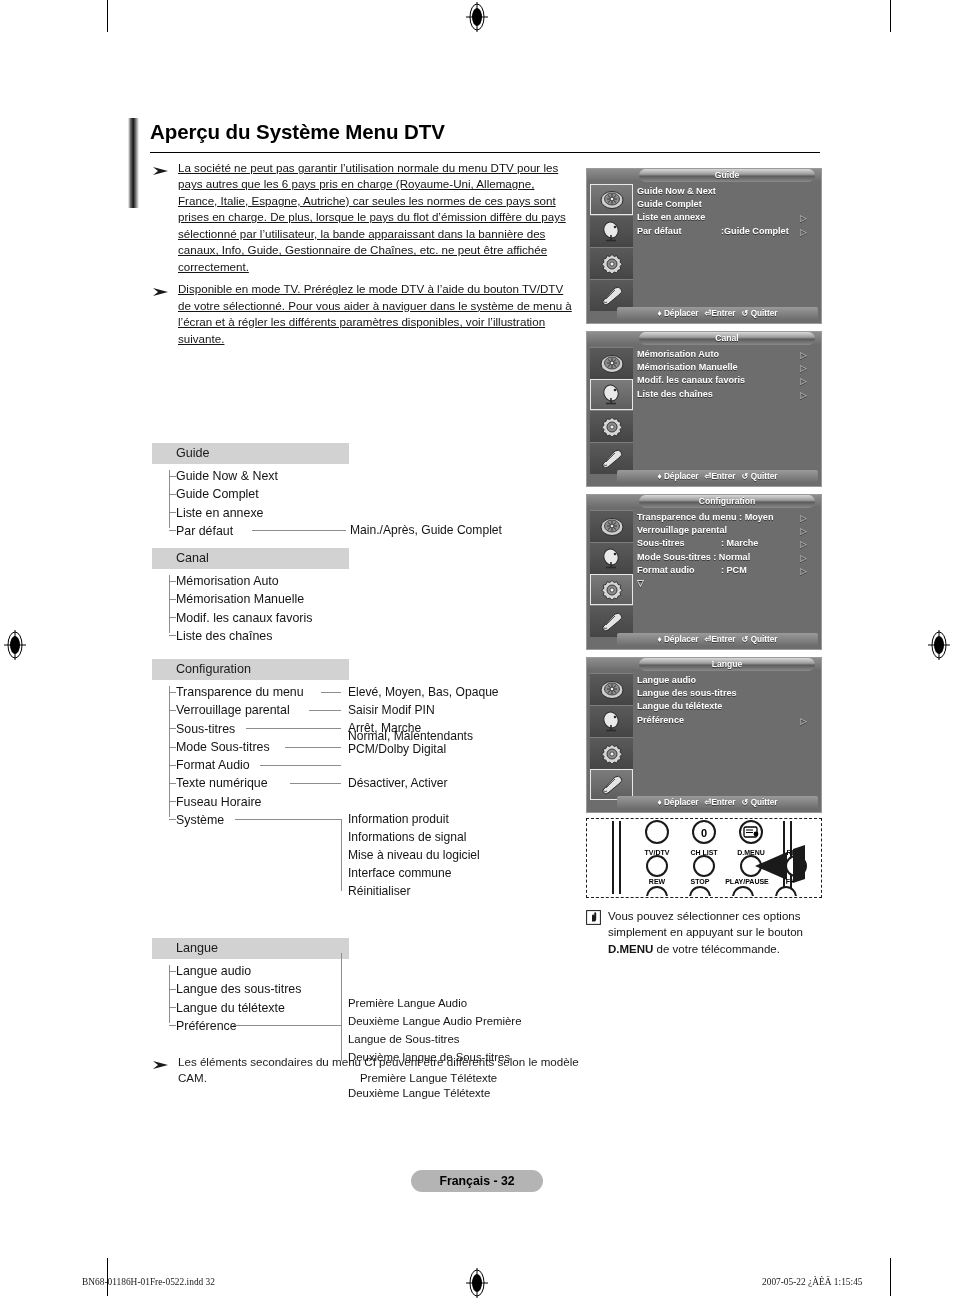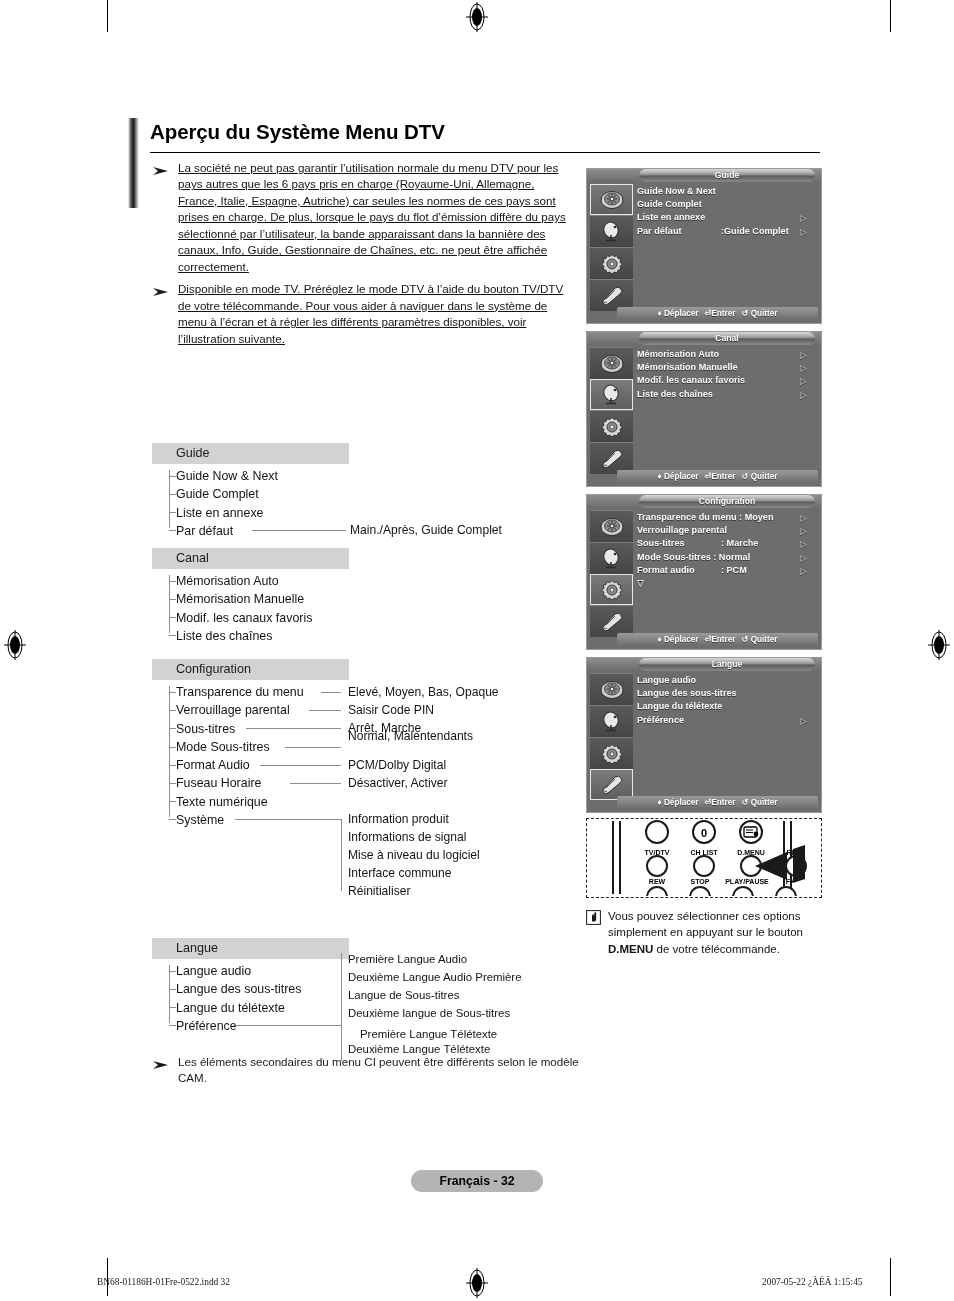--- a/index.html
+++ b/index.html
@@ -41,35 +41,35 @@
   .item{position:relative;height:18.3px;line-height:18.3px;font-size:12.4px;
     padding-left:24px;color:#141414;white-space:nowrap;}
   
   .vline{position:absolute;left:17px;background:#8d8d8d;width:1px;}
   .hline{position:absolute;left:17px;width:7px;height:1px;background:#8d8d8d;}
 
   
   .conn{position:absolute;height:1px;background:#8d8d8d;}
   .vconn{position:absolute;width:1px;background:#8d8d8d;}
   .val{position:absolute;font-size:12.1px;line-height:18.3px;color:#141414;white-space:nowrap;}
-  .vallist{position:absolute;font-size:11.4px;line-height:18.1px;color:#141414;white-space:nowrap;}
+  .vallist{position:absolute;font-size:11.4px;line-height:18.1px;color:#141414;white-space:nowrap;margin-top:44px;}
 
   
   .footnote{position:absolute;left:152px;top:1054px;width:430px;padding-left:26px;}
   .footnote .arrow{position:absolute;left:0;top:3px;width:18px;height:12px;}
   .footnote p{margin:0;font-size:11.6px;line-height:16.4px;}
 
   
   .badge{position:absolute;left:411px;top:1170px;width:132px;height:22px;border-radius:11px;
     background:#b4b4b4;color:#000;font-size:12.3px;font-weight:bold;text-align:center;
     line-height:22px;}
 
   
   .foot{position:absolute;top:1277px;font-family:"Liberation Serif", serif;font-size:9.4px;color:#1a1a1a;}
-  .foot-l{left:97px;}
+  .foot-l{left:82px;}
   .foot-r{left:762px;}
 
   
   .osd{position:absolute;left:586px;width:236px;height:156px;
     background:#6d6d6d;border:1px solid #9a9a9a;box-sizing:border-box;
     font-family:"Liberation Sans", sans-serif;}
   .osd-top{position:absolute;left:0;top:0;right:0;height:13px;
     background:linear-gradient(to bottom,#8e8e8e,#6b6b6b);}
   .osd-title{position:absolute;left:52px;top:0px;width:176px;height:13px;border-radius:7px;
     background:linear-gradient(to bottom,#d9d9d9 0%,#9d9d9d 40%,#5c5c5c 55%,#8a8a8a 100%);
@@ -162,21 +162,21 @@
           </svg>
       </span>
       <p>La société ne peut pas garantir l’utilisation normale du menu DTV pour les pays autres que les 6 pays pris en charge (Royaume-Uni, Allemagne, France, Italie, Espagne, Autriche) car seules les normes de ces pays sont prises en charge. De plus, lorsque le pays du flot d’émission diffère du pays sélectionné par l’utilisateur, la bande apparaissant dans la bannière des canaux, Info, Guide, Gestionnaire de Chaînes, etc. ne peut être affichée correctement.</p>
     </div>
     <div class="bullet">
       <span class="arrow">
         <svg width="18" height="12" viewBox="0 0 18 12">
             <path d="M1 2 L16 6 L1 10 L6 6 Z" fill="#1a1a1a"></path>
           </svg>
       </span>
-      <p>Disponible en mode TV. Préréglez le mode DTV à l’aide du bouton TV/DTV de votre télécommande. Pour vous aider à naviguer dans le système de menu à l’écran et à régler les différents paramètres disponibles, voir l’illustration suivante.</p>
+      <p>Disponible en mode TV. Préréglez le mode DTV à l’aide du bouton TV/DTV de votre sélectionné. Pour vous aider à naviguer dans le système de menu à l’écran et à régler les différents paramètres disponibles, voir l’illustration suivante.</p>
     </div>
   </div>
 
   <div class="tree">
 
     <div class="grp" style="height:94px;">
       <div class="grp-head">Guide</div>
       <div class="items">
         <div class="vline" style="top:6px;height:58px;"></div>
         <div class="hline" style="top:12px;"></div>
@@ -217,38 +217,38 @@
         <div class="hline" style="top:67px;"></div>
         <div class="hline" style="top:85px;"></div>
         <div class="hline" style="top:103px;"></div>
         <div class="hline" style="top:121px;"></div>
         <div class="hline" style="top:139px;"></div>
         <div class="item">Transparence du menu</div>
         <div class="item">Verrouillage parental</div>
         <div class="item">Sous-titres</div>
         <div class="item">Mode Sous-titres</div>
         <div class="item">Format Audio</div>
+        <div class="item">Texte numérique</div>
         <div class="item">Fuseau Horaire</div>
-        <div class="item">Texte numérique</div>
         <div class="item">Système</div>
 
         <div class="conn" style="left:169px;top:12px;width:20px;"></div>
         <div class="conn" style="left:157px;top:30px;width:32px;"></div>
         <div class="conn" style="left:94px;top:48px;width:95px;"></div>
         <div class="conn" style="left:133px;top:67px;width:56px;"></div>
         <div class="conn" style="left:108px;top:85px;width:81px;"></div>
         <div class="conn" style="left:138px;top:103px;width:51px;"></div>
         <div class="conn" style="left:83px;top:139px;width:106px;"></div>
         <div class="vconn" style="left:189px;top:139px;height:72px;"></div>
 
         <div class="val" style="left:196px;top:3px;">Elevé, Moyen, Bas, Opaque</div>
-        <div class="val" style="left:196px;top:21px;">Saisir Code PIN</div>
+        <div class="val" style="left:196px;top:21px;">Saisir Modif PIN</div>
         <div class="val" style="left:196px;top:39px;">Arrêt, Marche</div>
         <div class="val" style="left:196px;top:47px;">Normal, Malentendants</div>
-        <div class="val" style="left:196px;top:76px;">PCM/Dolby Digital</div>
+        <div class="val" style="left:196px;top:60px;">PCM/Dolby Digital</div>
         <div class="val" style="left:196px;top:94px;">Désactiver, Activer</div>
 
         <div class="val" style="left:196px;top:130px;">Information produit</div>
         <div class="val" style="left:196px;top:148px;">Informations de signal</div>
         <div class="val" style="left:196px;top:166px;">Mise à niveau du logiciel</div>
         <div class="val" style="left:196px;top:184px;">Interface commune</div>
         <div class="val" style="left:196px;top:202px;">Réinitialiser</div>
       </div>
     </div>
 

